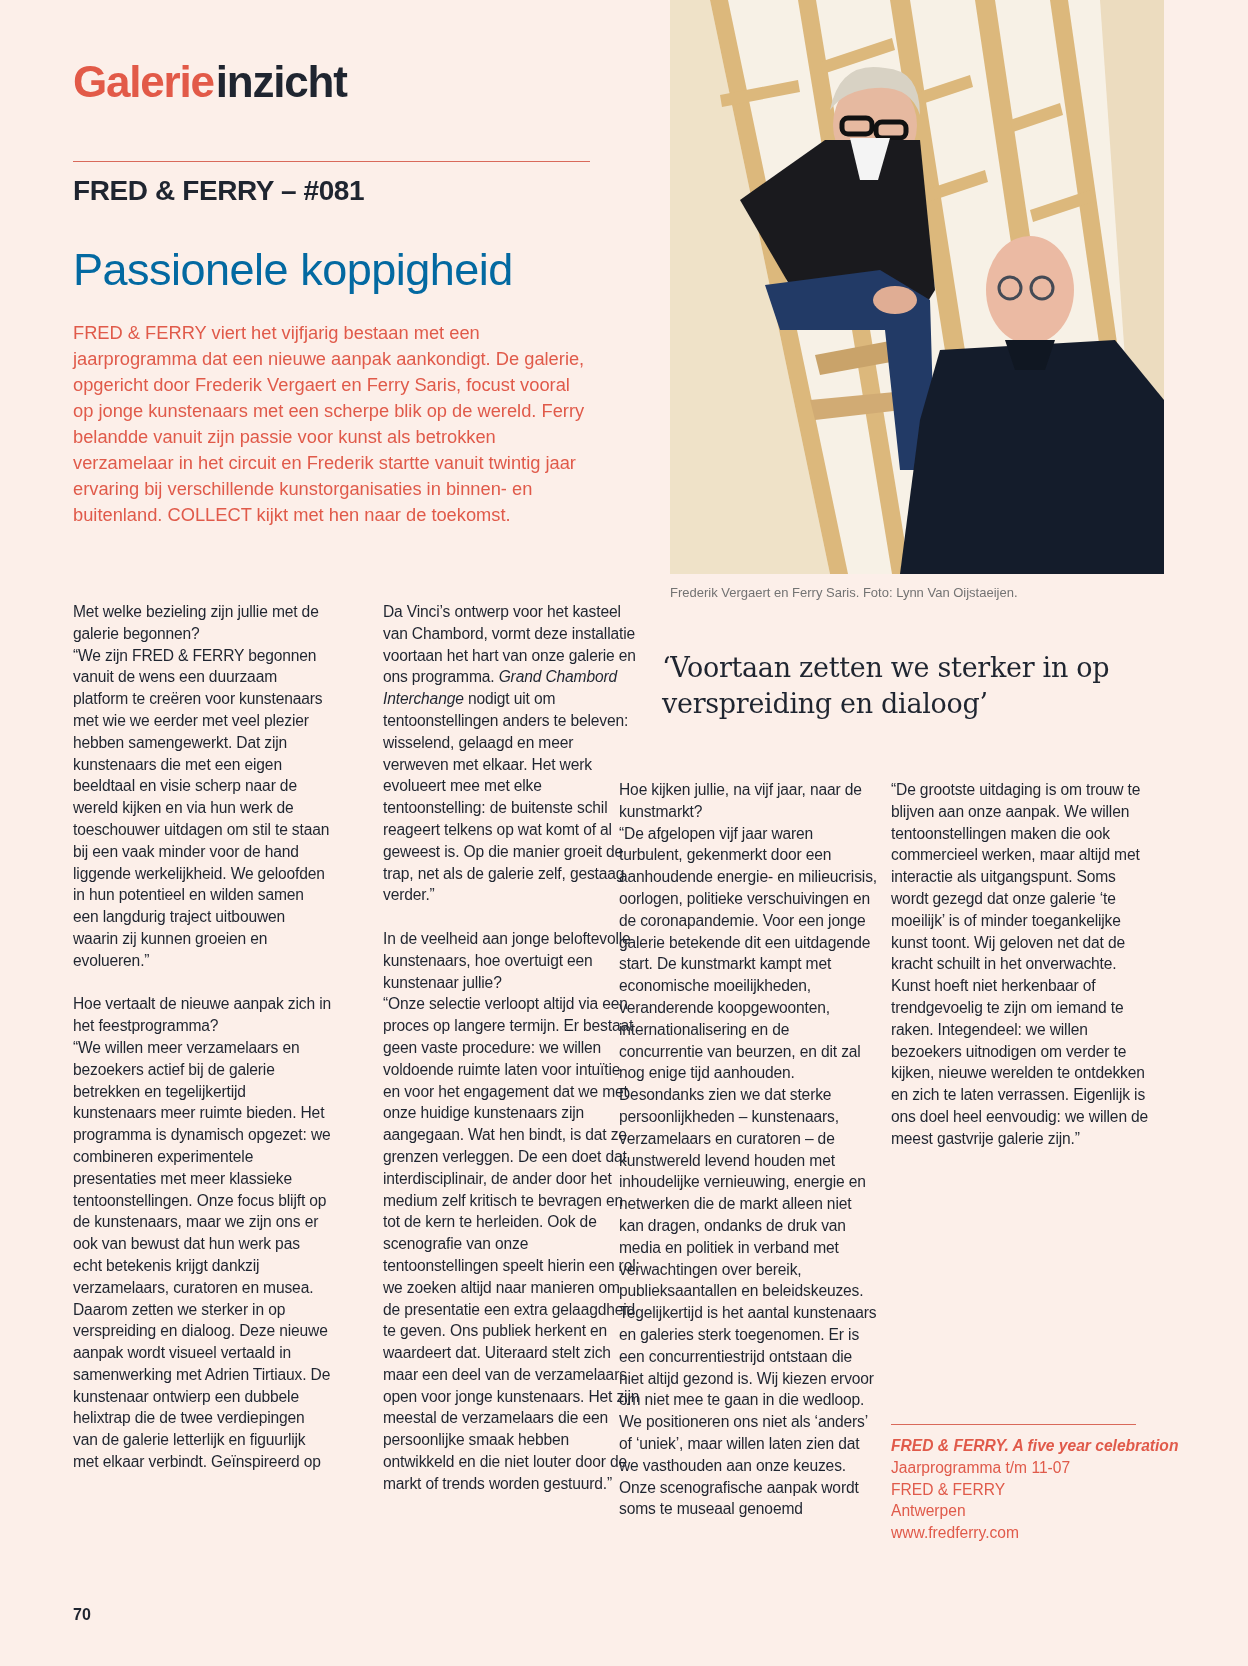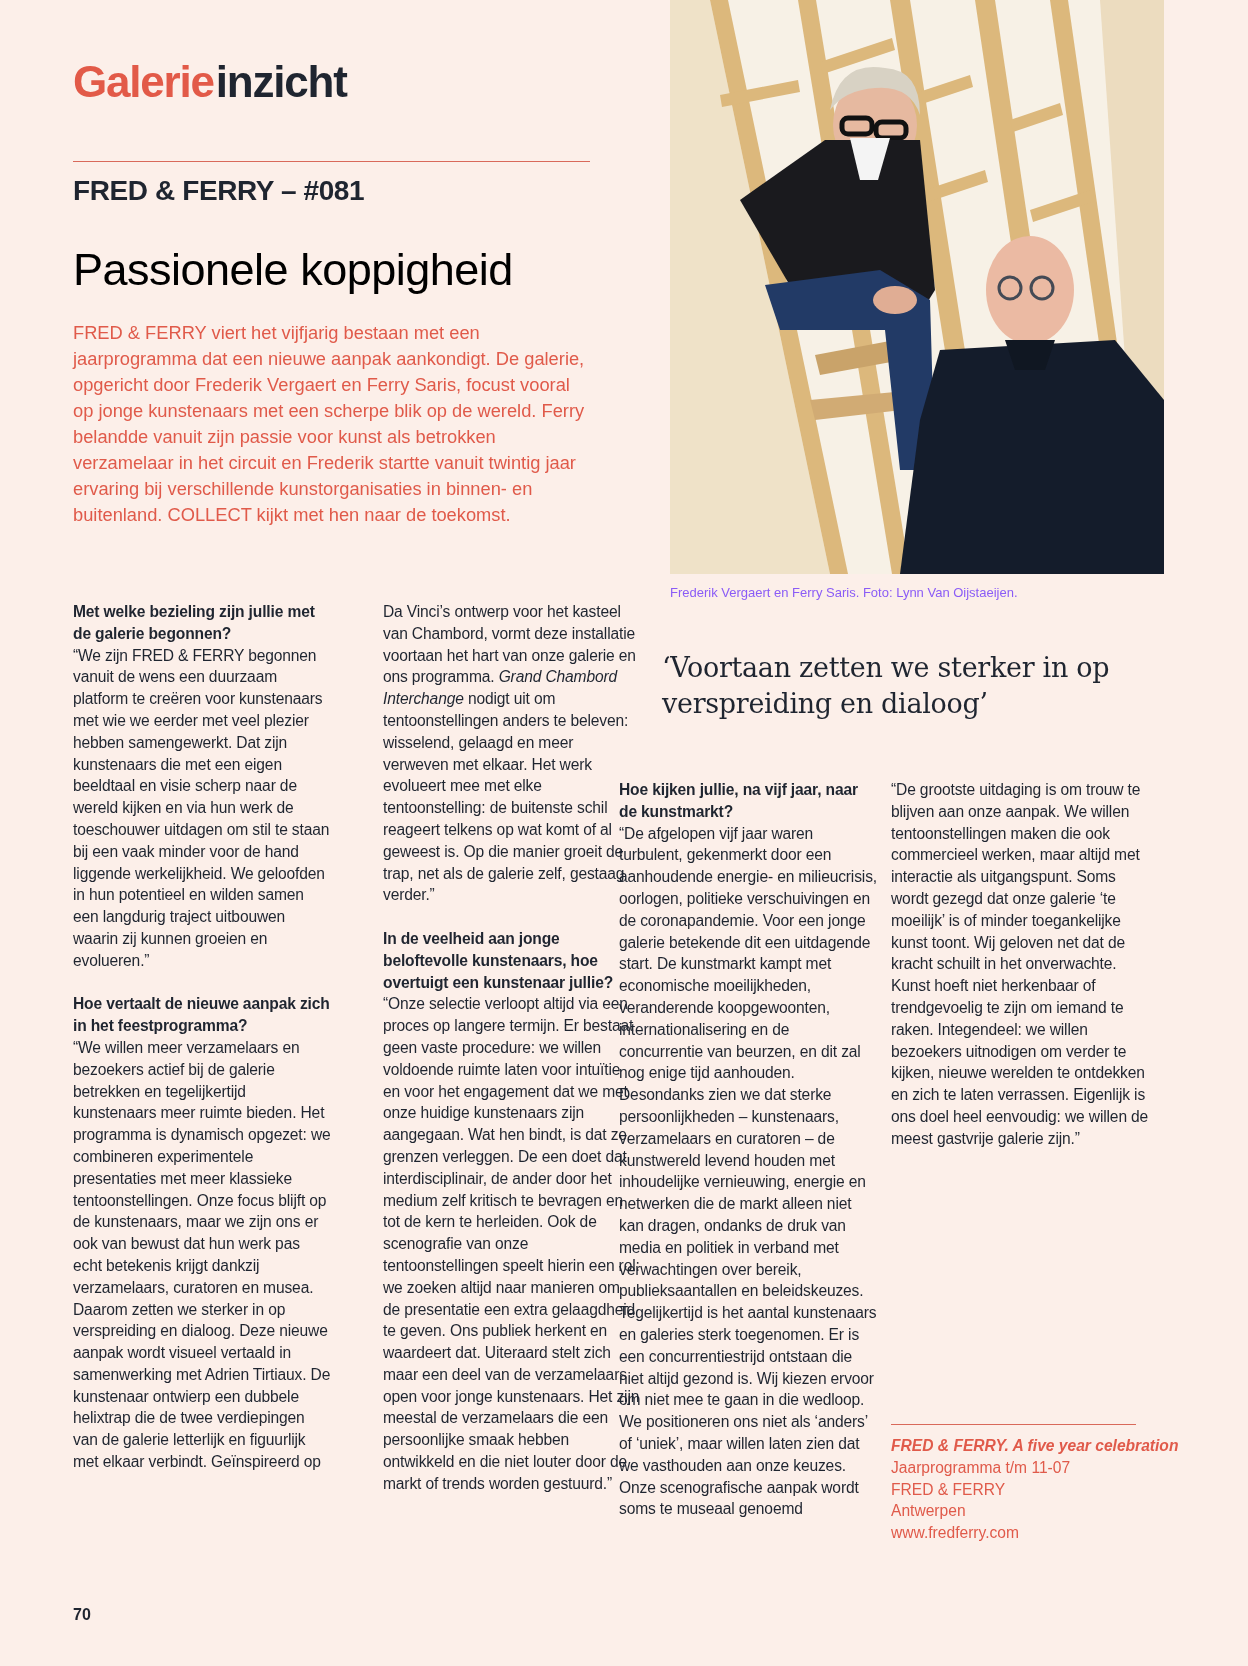--- a/index.html
+++ b/index.html
@@ -9,28 +9,28 @@
     font-family: "Liberation Sans", "DejaVu Sans", sans-serif;
     color: #1f2530;
   }
   .abs { position: absolute; }
   .section-title { left: 73px; top: 58px; font-size: 44px; font-weight: 700; letter-spacing: -1.2px; line-height: 1.1; }
   .section-title .accent { color: #e25a48; }
   .section-title .dark { color: #1f2530; margin-left: 2px; text-align: right; }
   .rule { height: 1px; background: #d9695a; }
   .top-rule { left: 73px; top: 161px; width: 517px; }
   .kicker { left: 73px; top: 175px; font-size: 28px; font-weight: 700; letter-spacing: -0.4px; color: #1f2530; text-align: center; }
-  .headline { left: 73px; top: 244px; font-size: 45px; font-weight: 400; color: #000000; letter-spacing: -0.5px; }
+  .headline { left: 73px; top: 244px; font-size: 45px; font-weight: 400; color: #0369a1; letter-spacing: -0.5px; }
   .intro { left: 73px; top: 320px; width: 520px; font-size: 18.3px; line-height: 26px; color: #e05a4a; }
   .photo { left: 670px; top: 0px; width: 494px; height: 574px; overflow: hidden; background: #f6efe4; }
-  .caption { left: 670px; top: 585px; font-size: 13px; color: #8b5cf6; }
+  .caption { left: 670px; top: 585px; font-size: 13px; color: #737373; }
   .pullquote { left: 662px; top: 650px; width: 480px; font-family: "DejaVu Serif", "Liberation Serif", serif; font-size: 27px; line-height: 36px; color: #1f2530; letter-spacing: -0.3px; }
   .col { width: 258px; font-size: 15.6px; line-height: 21.8px; color: #1f2530; letter-spacing: -0.15px; }
   .col p { margin: 0 0 21.8px 0; }
-  .col .q { font-weight: 700; display: block; }
+  .col .q { font-weight: 400; display: block; }
   .col .it { font-style: italic; }
   .col1 { left: 73px; top: 601px; }
   .col2 { left: 346px; top: 601px; margin-left: 37px; }
   .col3 { left: 619px; top: 779px; }
   .col4 { left: 891px; top: 779px; }
   .info-rule { left: 891px; top: 1424px; width: 245px; }
   .info { left: 891px; top: 1435px; font-size: 15.6px; line-height: 21.8px; color: #e05a4a; }
   .info .title { font-style: italic; font-weight: 700; display: block; }
   .info span.line { display: block; }
   .page-num { left: 73px; top: 1606px; font-size: 16px; font-weight: 700; color: #1f2530; }

